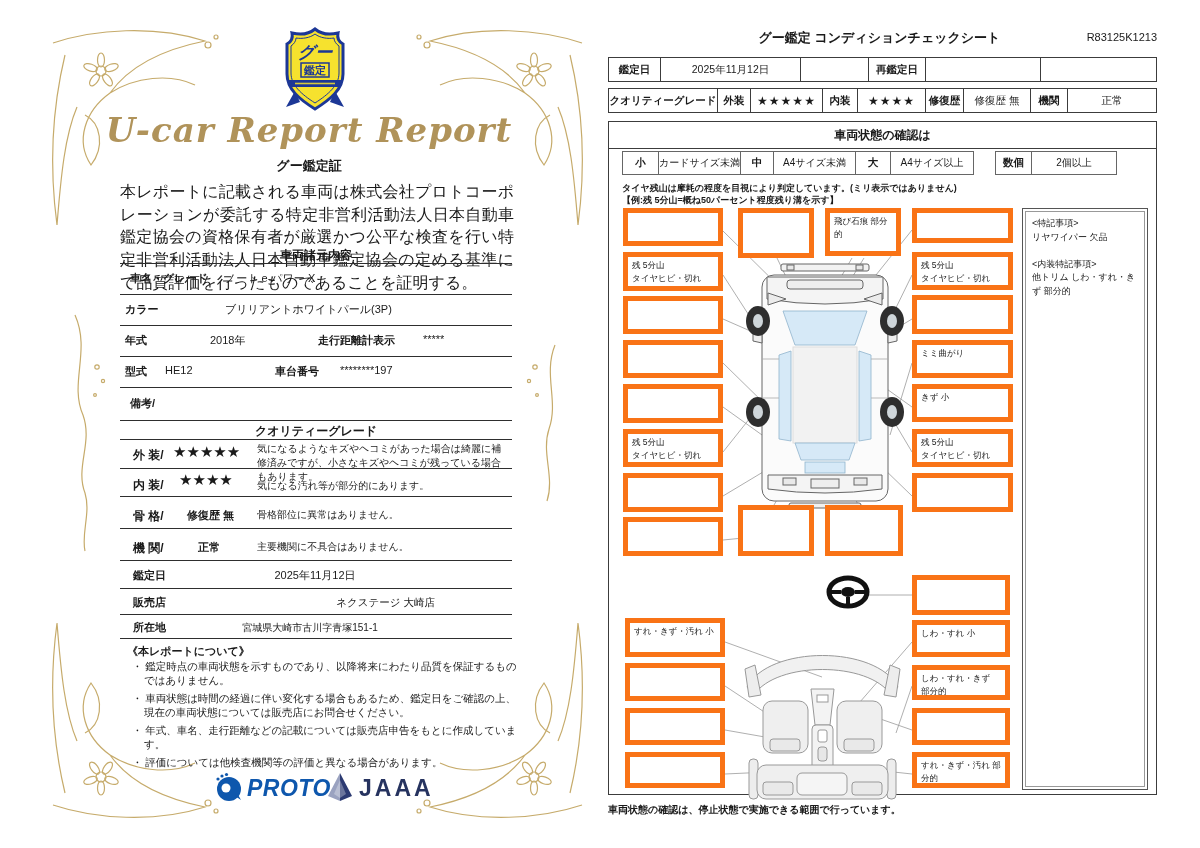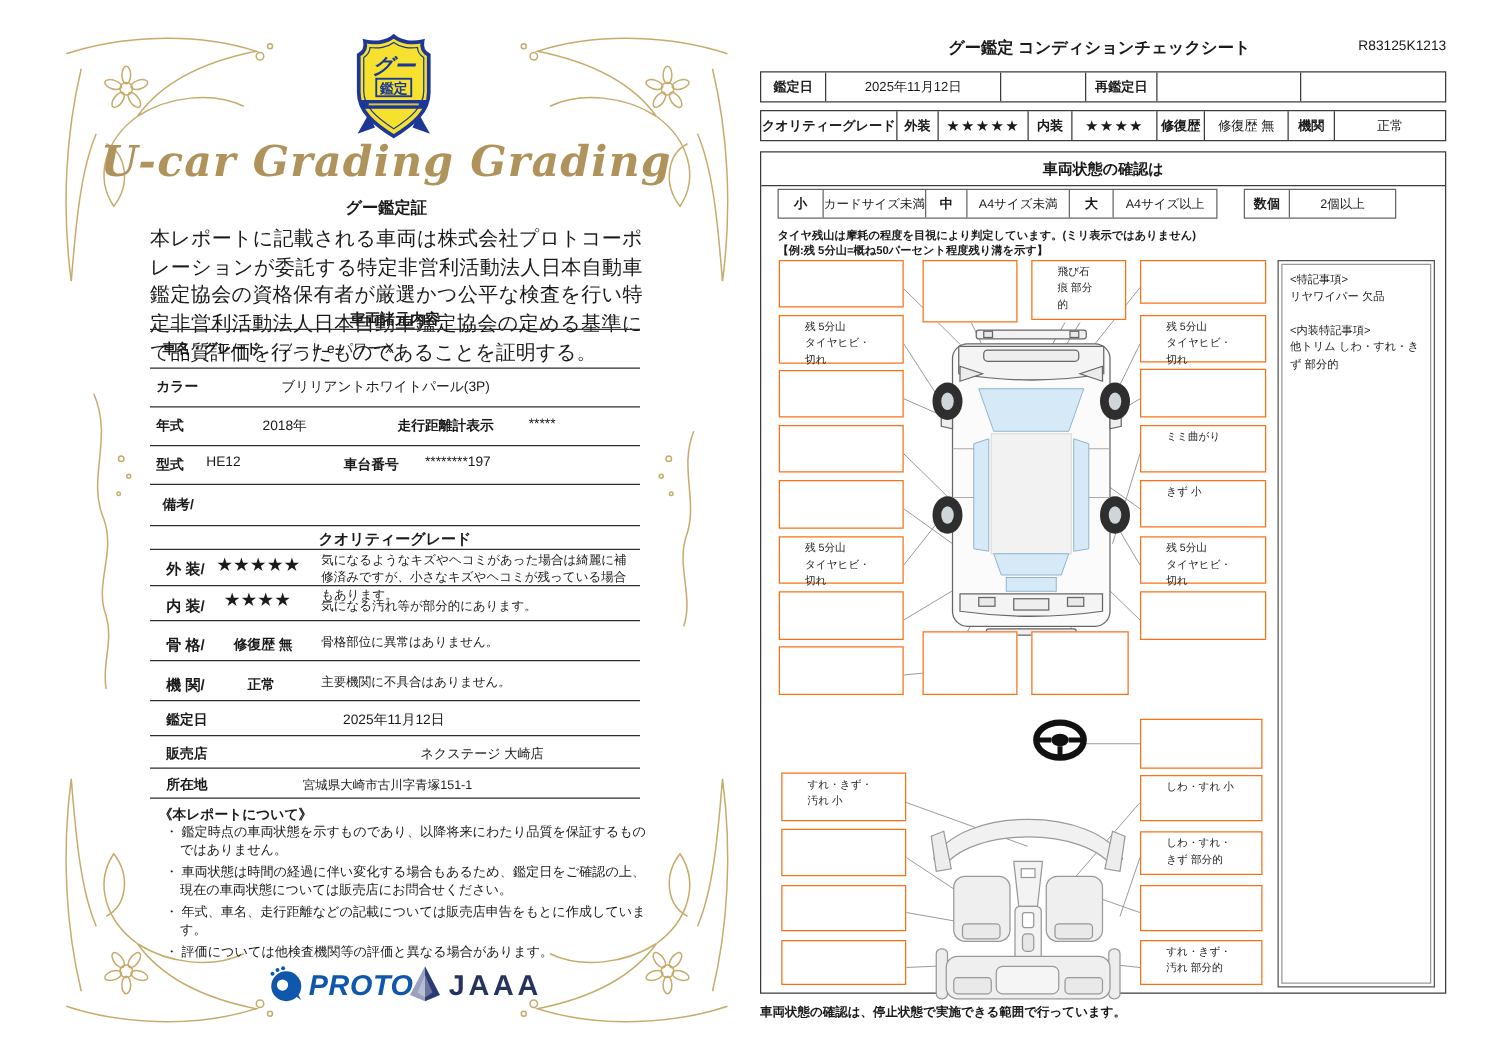--- a/index.html
+++ b/index.html
@@ -16,22 +16,22 @@
                 color:#b0935a;font-size:34px;letter-spacing:1px;text-align:center;white-space:nowrap}
   .bullets{font-size:10.5px;line-height:1.38}
   .bullets div{text-indent:-12px;padding-left:12px;margin-bottom:3px}
   .tbl{position:absolute;display:flex;border:1.5px solid #3c3c3c;box-sizing:border-box;background:#fff}
   .tbl>div{border-right:1px solid #3c3c3c;display:flex;align-items:center;justify-content:center;
            box-sizing:border-box;height:100%;overflow:hidden;white-space:nowrap}
   .tbl>div:last-child{border-right:none;flex:1}
   .lbl{font-weight:700;font-size:10.5px}
   .val{font-size:10.5px}
   .stars{font-size:12px;letter-spacing:1px;font-weight:700}
-  .co{position:absolute;background:#fff;border:1px solid #f97316;font-size:8.5px;line-height:1.55;
-      padding:2px 20px;white-space:pre-line;color:#222;box-sizing:border-box}
+  .co{position:absolute;background:#fff;border:5px solid #f97316;font-size:8.5px;line-height:1.55;
+      padding:2px 4px;white-space:pre-line;color:#222;box-sizing:border-box}
   .notes{position:absolute;border:1px solid #555;box-sizing:border-box;background:#fff}
   .notes .inner{position:absolute;left:2px;top:2px;right:2px;bottom:2px;border:1px solid #999;
                 padding:5px 6px;font-size:9px;line-height:1.5;white-space:pre-line}
   .footer-note{font-size:10px;font-weight:600}
   .proto-text{font-size:23px;font-weight:800;font-style:italic;color:#0e57ad;letter-spacing:0.5px}
   .jaaa-text{font-size:23px;font-weight:700;color:#26335f;letter-spacing:3px}
 </style>
 </head>
 <body>
 
@@ -78,21 +78,21 @@
       <polygon points="52,64 61,80 47,75" fill="#1c3796"></polygon>
       <path d="M32,2 C38,7 47,8 55,6 C54,11 56,15 60,17 L60,47 C60,62 48,72 32,82 C16,72 4,62 4,47 L4,17 C8,15 10,11 9,6 C17,8 26,7 32,2 Z" fill="#f6e22e" stroke="#1c3796" stroke-width="3"></path>
       <path d="M32,7 C37,11 45,12 51,11 C51,14 53,17 56,19 L56,46 C56,58 46,67 32,76 C18,67 8,58 8,46 L8,19 C11,17 13,14 13,11 C19,12 27,11 32,7 Z" fill="none" stroke="#1c3796" stroke-width="1"></path>
       <text x="32" y="31" text-anchor="middle" font-size="17" font-weight="bold" font-style="italic" fill="#1c3796">グー</text>
       <rect x="18" y="36" width="28" height="14" fill="none" stroke="#1c3796" stroke-width="1.5"></rect>
       <text x="32" y="47" text-anchor="middle" font-size="11" font-weight="bold" fill="#1c3796">鑑定</text>
       <path d="M6,53 L58,53 L58,60 L6,60 Z" fill="#1c3796"></path>
       <rect x="12" y="55.7" width="40" height="1.6" fill="#f6e22e" opacity="0.85"></rect>
     </svg>
 
-    <div class="abs script-title" style="left:0;top:95px;width:548px">U-car Grading Grading</div>
+    <div class="abs script-title" style="left:0;top:95px;width:548px">U-car Report Report</div>
     <div class="abs" style="left:0;top:142px;width:548px;text-align:center;font-weight:700;font-size:13px">グー鑑定証</div>
 
     <div class="abs" style="left:85px;top:166px;width:394px;font-size:16px;line-height:1.42;text-align:justify;font-family:'Liberation Serif','DejaVu Serif',serif">本レポートに記載される車両は株式会社プロトコーポレーションが委託する特定非営利活動法人日本自動車鑑定協会の資格保有者が厳選かつ公平な検査を行い特定非営利活動法人日本自動車鑑定協会の定める基準にて品質評価を行ったものであることを証明する。</div>
 
     <div class="abs heading" style="left:85px;top:232px;width:392px">車両諸元内容</div>
 
     <div class="hline" style="left:85px;top:248px;width:392px"></div>
     <div class="hline" style="left:85px;top:279px;width:392px"></div>
     <div class="hline" style="left:85px;top:310px;width:392px"></div>
     <div class="hline" style="left:85px;top:341px;width:392px"></div>

